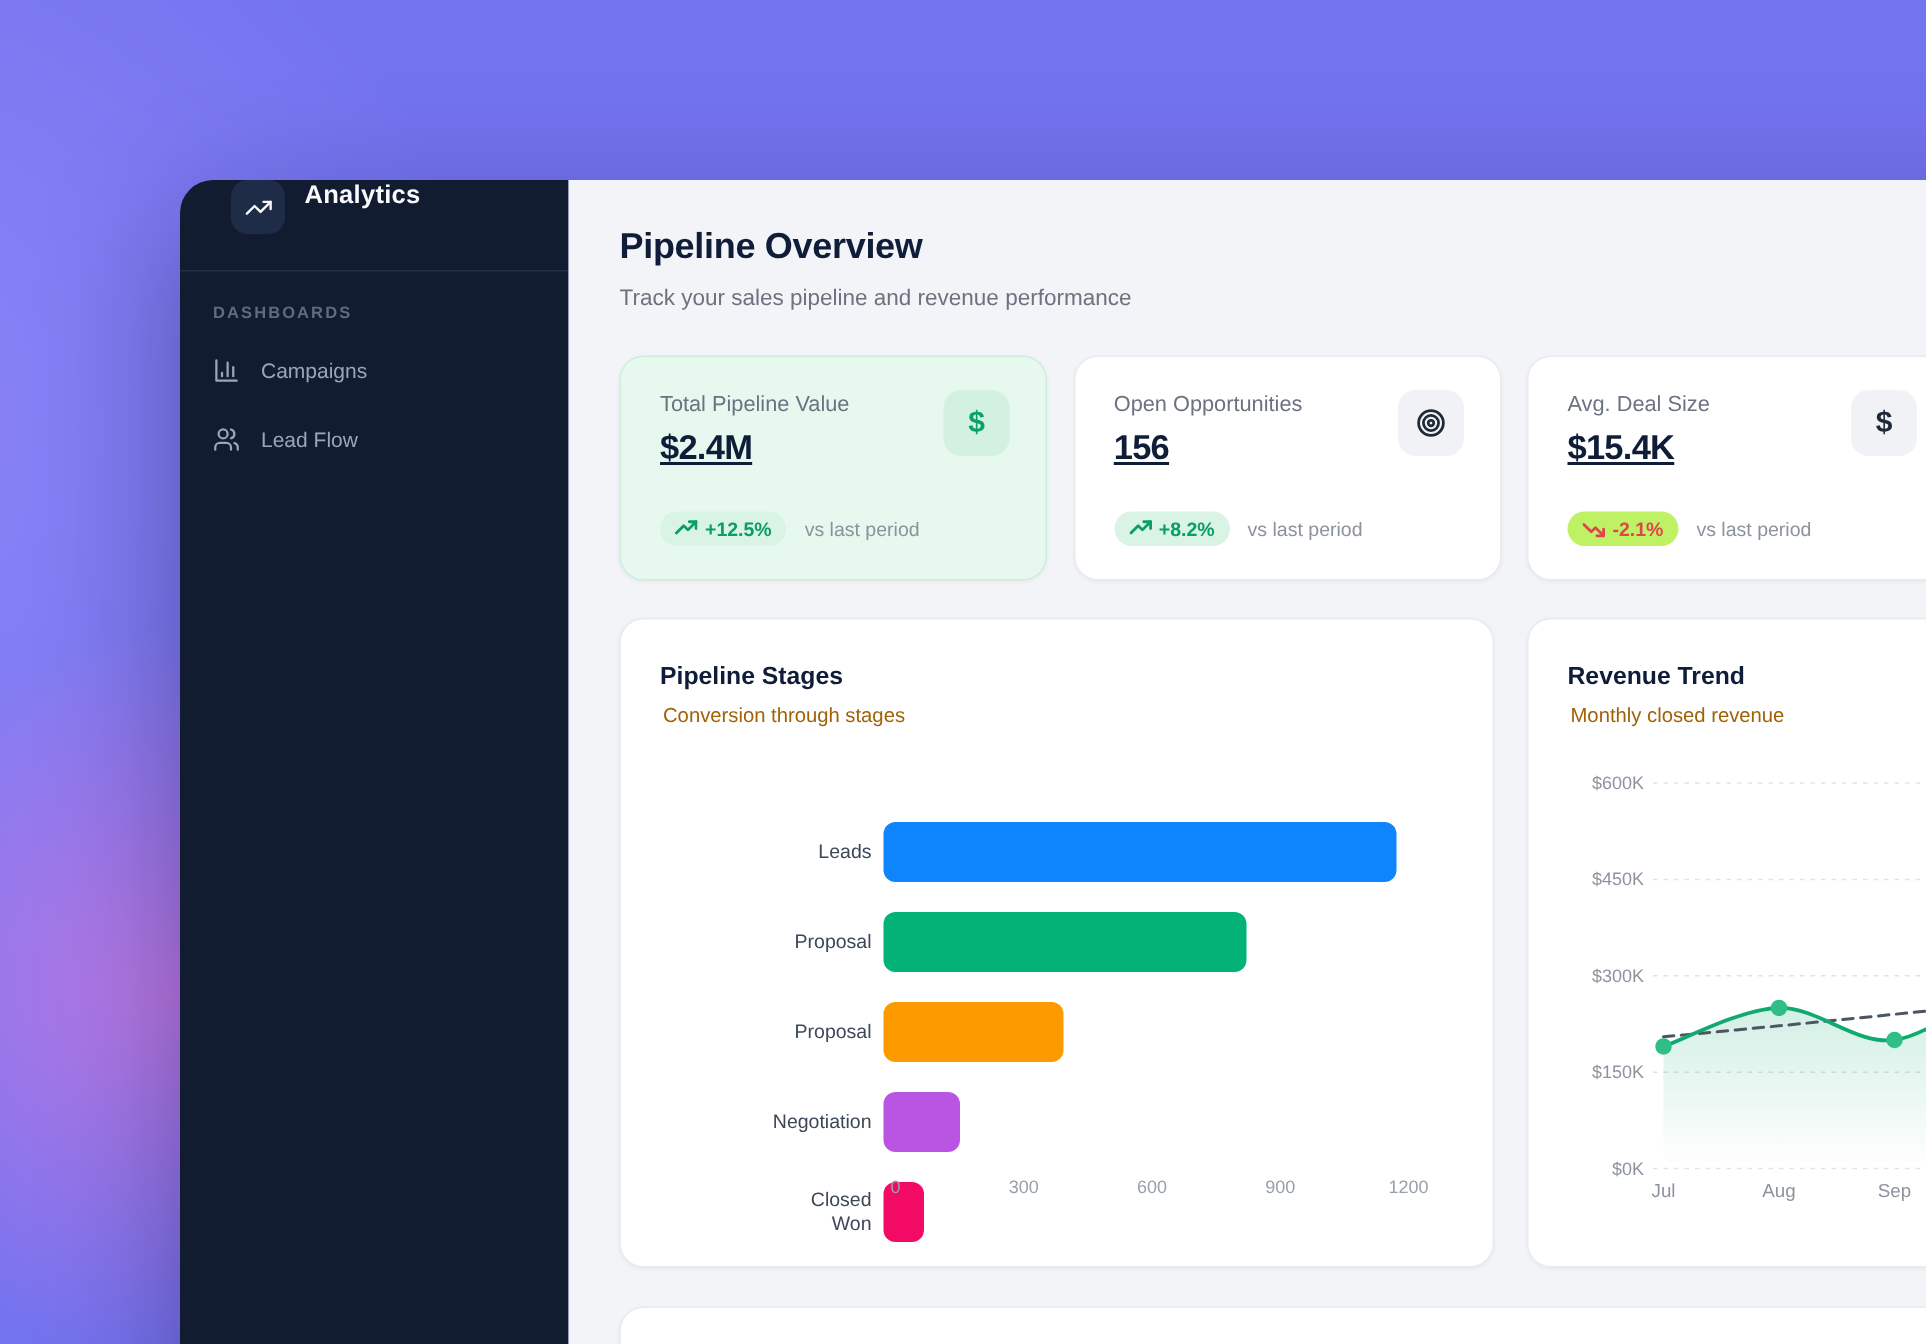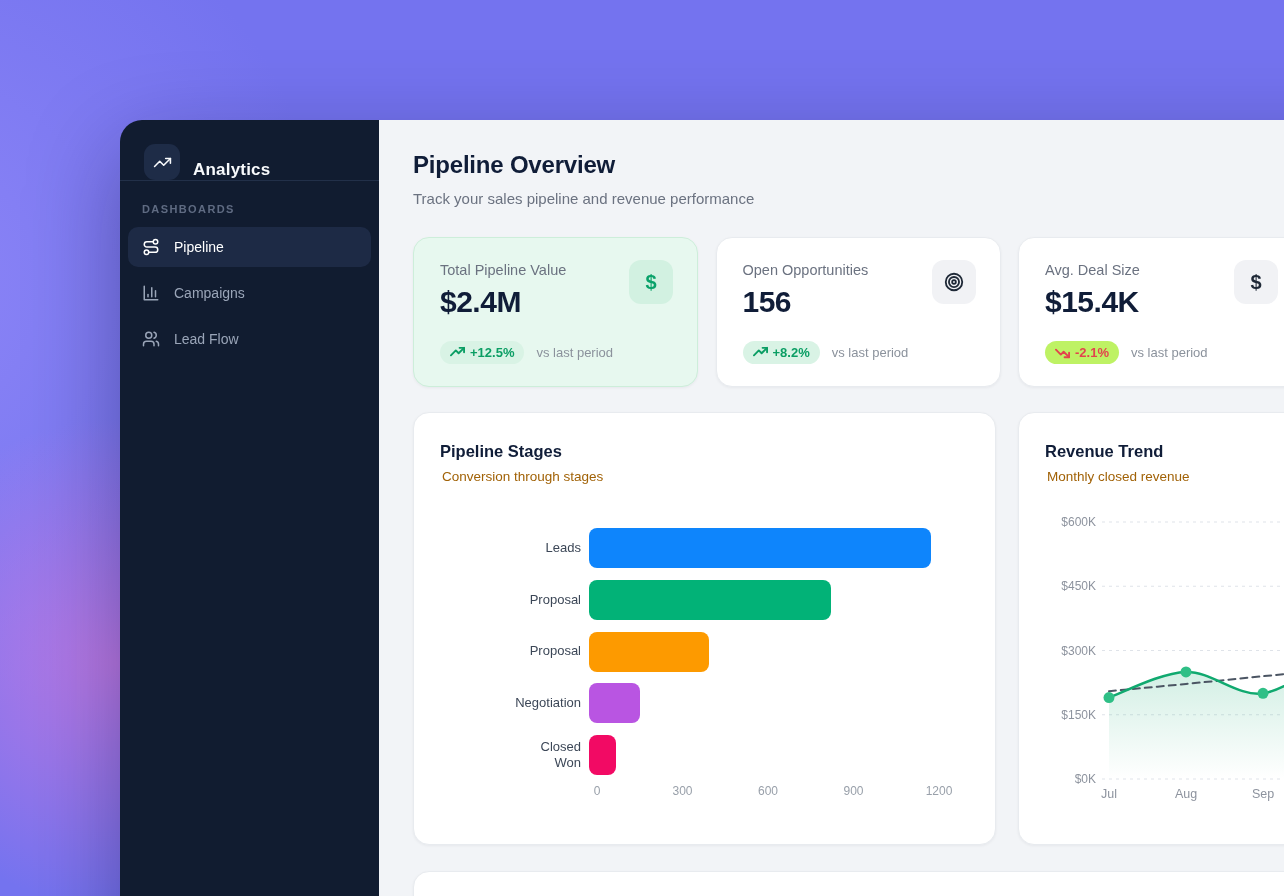--- a/index.html
+++ b/index.html
@@ -14,63 +14,63 @@
   }
 
   .window{
     position:absolute; left:120px; top:120px; width:1500px; height:1000px;
     border-top-left-radius:22px; overflow:hidden; display:flex;
     box-shadow:0 30px 90px rgba(15,15,60,.38);
   }
 
   
   .sidebar{ width:259px; flex:0 0 259px; background:#111c30; color:#9aa5b8; }
-  .side-header{ height:61px; display:flex; align-items:flex-end; gap:13px; padding:0 24px; border-bottom:1px solid #223049; }
+  .side-header{ height:61px; display:flex; align-items:flex-start; gap:13px; padding:0 34px; border-bottom:1px solid #223049; }
   .logo{ width:36px; height:36px; border-radius:11px; background:#1e2c47; display:flex; align-items:center; justify-content:center; color:#f8fafc; }
   .brand{ font-size:17px; font-weight:700; color:#f8fafc; letter-spacing:.2px; }
   .section-label{ margin:22px 22px 12px; font-size:11px; font-weight:700; letter-spacing:1.4px; color:#5f6b82; }
   .nav{ padding:0 8px; }
   .nav-item{ height:40px; display:flex; align-items:center; gap:14px; padding:0 14px; border-radius:10px; font-size:14px; margin-bottom:6px; cursor:pointer; }
   .nav-item.active{ background:#1d2a45; color:#ffffff; }
   .nav-item .nicon{ display:flex; width:18px; height:18px; }
 
   
   .main{ position:relative; flex:1; background:#f2f4f7; min-width:1240px; }
   .page-header{ position:absolute; left:34px; top:31px; }
   .page-title{ font-size:24px; font-weight:800; color:#101d38; letter-spacing:-.2px; }
   .page-subtitle{ margin-top:11px; font-size:15px; color:#6b7280; }
 
   
   .kpi-row{ position:absolute; left:34px; top:117px; display:flex; gap:17.5px; }
   .kpi-card{ position:relative; width:285px; height:150px; border-radius:16px; background:#fff;
     border:1px solid #e8ebef; padding:24px 26px; box-shadow:0 1px 3px rgba(16,24,40,.05); }
   .kpi-card.highlight{ background:#e7f8ef; border-color:#cdeeda; }
   .kpi-label{ font-size:14.5px; color:#6b7280; }
-  .kpi-value{ margin-top:7px; font-size:30px; font-weight:800; color:#101d38; letter-spacing:-.5px; }
+  .kpi-value{ margin-top:7px; font-size:23px; font-weight:800; color:#101d38; letter-spacing:-.5px;text-decoration:underline; }
   .kpi-icon{ position:absolute; right:24px; top:22px; width:44px; height:44px; border-radius:12px;
     display:flex; align-items:center; justify-content:center; font-size:20px; font-weight:700; }
   .kpi-icon.green{ background:#d2f1e1; color:#0aa26a; }
   .kpi-icon.neutral{ background:#f1f2f5; color:#1f2937; }
   .kpi-meta{ position:absolute; left:26px; bottom:22px; display:flex; align-items:center; gap:12px; }
   .delta-badge{ display:inline-flex; align-items:center; gap:5px; padding:4px 10px; border-radius:999px; font-size:13px; font-weight:700; }
   .delta-badge.up{ background:#d9f3e5; color:#0b9e64; }
   .delta-badge.down{ background:#bef264; color:#e2444d; }
   .compare{ font-size:13px; color:#8b929c; }
 
   
   .chart-card{ position:absolute; top:292px; height:433px; width:583px; border-radius:16px; background:#fff;
     border:1px solid #e8ebef; box-shadow:0 1px 3px rgba(16,24,40,.05); }
   .chart-card.stages{ left:34px; }
   .chart-card.revenue{ left:639px; }
   .card-title{ position:absolute; left:26px; top:29px; font-size:16.5px; font-weight:700; color:#101d38; }
   .card-sub{ position:absolute; left:28px; top:56px; font-size:13.5px; color:#a16207; }
 
   
   .bars{ position:absolute; left:28px; right:28px; top:115px; }
-  .bar-row{ display:flex; align-items:center; height:40px; margin-bottom:11.75px; }
+  .bar-row{ display:flex; align-items:center; height:40px; margin-bottom:11.75px;margin-top:20px; }
   .bar-cat{ width:147px; padding-right:8px; text-align:right; font-size:13px; color:#3c4757; line-height:1.25; white-space:pre-line; }
   .bar-track{ position:relative; flex:1; height:40px; }
   .bar{ position:absolute; left:0; top:0; height:40px; border-radius:8px; }
   .bar-axis{ position:absolute; left:183px; top:371px; width:342px; height:16px; }
   .bar-axis .tick{ position:absolute; transform:translateX(-50%); font-size:12px; color:#99a0aa; }
 
   
   .rev-svg{ position:absolute; left:25px; top:97px; }
   .gridline{ stroke:#dfe3e9; stroke-width:1; stroke-dasharray:3 4; }
   .ylab,.xlab{ font-family:"Liberation Sans", sans-serif; font-size:12px; fill:#8d939e; }
@@ -94,30 +94,20 @@
             <polyline points="22 7 13.5 15.5 8.5 10.5 2 17"></polyline>
               <polyline points="16 7 22 7 22 13"></polyline>
           </svg>
         </div>
         <div class="brand">Analytics</div>
       </div>
 
       <div class="section-label">DASHBOARDS</div>
 
       <nav class="nav">
-        <div class="nav-item active">
-          <span class="nicon">
-            <svg class="icon" width="18" height="18" viewBox="0 0 24 24">
-              <circle cx="6" cy="19" r="3"></circle>
-                <path d="M9 19h8.5a3.5 3.5 0 0 0 0-7h-11a3.5 3.5 0 0 1 0-7H15"></path>
-                <circle cx="18" cy="5" r="3"></circle>
-            </svg>
-          </span>
-          <span>Pipeline</span>
-        </div>
         <div class="nav-item">
           <span class="nicon">
             <svg class="icon" width="18" height="18" viewBox="0 0 24 24">
               <path d="M3 3v18h18"></path>
                 <path d="M8 17v-3"></path>
                 <path d="M13 17V5"></path>
                 <path d="M18 17V9"></path>
             </svg>
           </span>
           <span>Campaigns</span>

